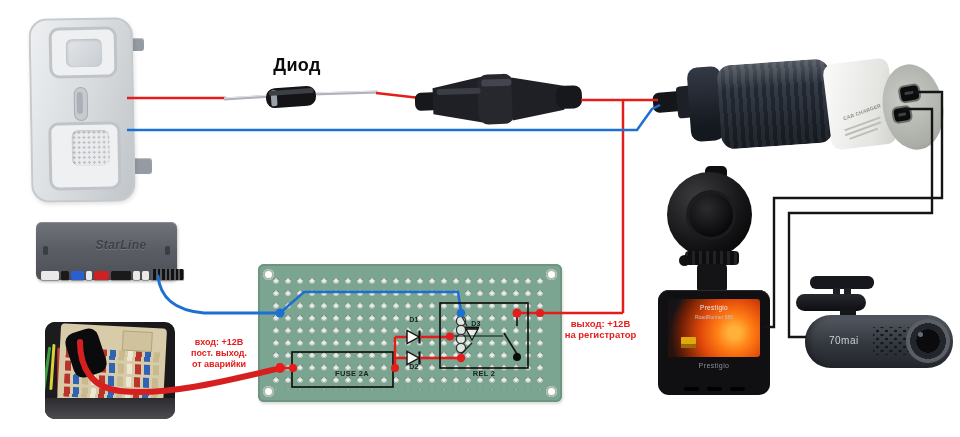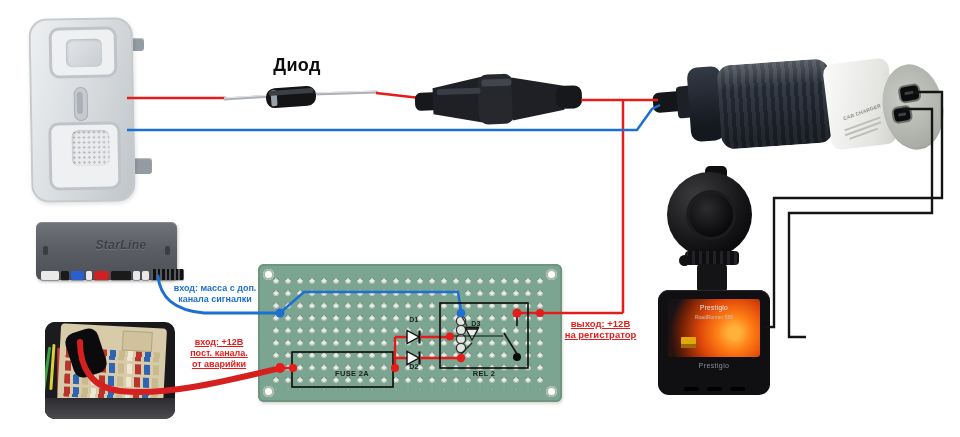--- a/index.html
+++ b/index.html
@@ -5,21 +5,21 @@
   html,body{margin:0;padding:0;background:#fff;}
   .scene{position:relative;width:960px;height:437px;background:#fff;overflow:hidden;
          font-family:"Liberation Sans",sans-serif;}
   .abs{position:absolute;}
   .pre{white-space:pre-line;}
 
   
   .big-label{font-size:18px;font-weight:bold;color:#0b0b0b;text-align:center;letter-spacing:.3px;z-index:7;}
   .small-label{font-size:9px;font-weight:bold;text-align:center;line-height:11px;z-index:7;}
   .blue-text{color:#1d6fd1;}
-  .red-text{color:#e51c1c;text-decoration:underline;}
+  .red-text{color:#e51c1c;}
   .board-label{font-size:7.5px;font-weight:600;color:#1a211c;letter-spacing:.3px;text-align:center;z-index:7;}
 
   
   .plafond{left:30px;top:18px;width:104px;height:184px;z-index:1;transform:rotate(-1deg);}
   .plafond-body{left:0;top:0;width:104px;height:184px;border-radius:18px;
     background:linear-gradient(105deg,#eef0f2 0%,#d6dadd 55%,#bfc4c8 100%);
     box-shadow:inset 0 0 0 2px #c6cacd, 1px 2px 4px rgba(0,0,0,.12);}
   .plafond-tab{background:#949ba2;border-radius:3px;box-shadow:inset 0 1px 1px rgba(255,255,255,.4);z-index:0;}
   .lens{background:#eef0f2;border:3px solid #c0c4c8;border-radius:10px;}
   .lens-inner-top{left:14px;top:9px;width:36px;height:28px;border-radius:6px;
@@ -226,20 +226,34 @@
         <div class="abs pr-screen-model">RoadRunner 585</div>
         <div class="abs pr-badge"></div>
       </div>
       <div class="abs pr-bottom-brand">Prestigio</div>
       <div class="abs pr-notch" style="left:26px;"></div>
       <div class="abs pr-notch" style="left:49px;"></div>
       <div class="abs pr-notch" style="left:72px;"></div>
     </div>
   </div>
 
+  <div class="abs mai">
+    <div class="abs mai-plate"></div>
+    <div class="abs mai-rib" style="left:39px;"></div>
+    <div class="abs mai-rib" style="left:50px;"></div>
+    <div class="abs mai-bar"></div>
+    <div class="abs mai-link"></div>
+    <div class="abs mai-body">
+      <div class="abs mai-brand">70mai</div>
+      <div class="abs mai-holes"></div>
+      <div class="abs mai-lens">
+        <div class="abs mai-glare"></div>
+      </div>
+    </div>
+  </div>
 
   <svg class="abs" style="left:0;top:0;z-index:5;pointer-events:none;" width="960" height="437" viewBox="0 0 960 437">
 
     <path d="M127 98 H226" stroke="#e51c1c" stroke-width="2.5" fill="none"></path>
 
     <path d="M224 99 L272 96" stroke="#aeb2b8" stroke-width="3" fill="none"></path>
     <path d="M312 94 L378 92" stroke="#aeb2b8" stroke-width="3" fill="none"></path>
     <path d="M224 98 L272 95 M312 93 L378 91" stroke="#e6e8ec" stroke-width="1" fill="none"></path>
 
     <g transform="rotate(-4 291 97)">
@@ -322,24 +336,22 @@
     <circle cx="450" cy="336.5" r="4" fill="#e51c1c"></circle>
     <circle cx="461" cy="358" r="4.2" fill="#e51c1c"></circle>
     <circle cx="517" cy="313" r="4.5" fill="#e51c1c"></circle>
     <circle cx="540" cy="313" r="4" fill="#e51c1c"></circle>
 
     <path d="M913 92 H942 V198 H774 V327 H763" stroke="#141414" stroke-width="2.4" fill="none"></path>
     <path d="M902 109 H932 V213 H789 V337 H806" stroke="#141414" stroke-width="2.4" fill="none"></path>
   </svg>
 
   <div class="abs big-label" style="left:261px;top:55px;width:72px;">Диод</div>
-  <div class="abs small-label blue-text pre" style="left:167px;top:283px;width:96px;">вход: масса с доп.
-канала сигналки</div>
   <div class="abs small-label red-text pre" style="left:174px;top:337px;width:90px;">вход: +12В
-пост. канала.
+пост. выход.
 от аварийки</div>
   <div class="abs small-label red-text pre" style="left:553px;top:318px;width:95px;font-size:9.5px;">выход: +12В
 на регистратор</div>
   <div class="abs board-label" style="left:292px;top:369px;width:120px;">FUSE 2A</div>
   <div class="abs board-label" style="left:440px;top:369px;width:88px;">REL 2</div>
   <div class="abs board-label" style="left:406px;top:316px;width:16px;font-size:7px;">D1</div>
   <div class="abs board-label" style="left:406px;top:363px;width:16px;font-size:7px;">D2</div>
   <div class="abs board-label" style="left:468px;top:320px;width:16px;font-size:7px;">D3</div>
 
 </div>

